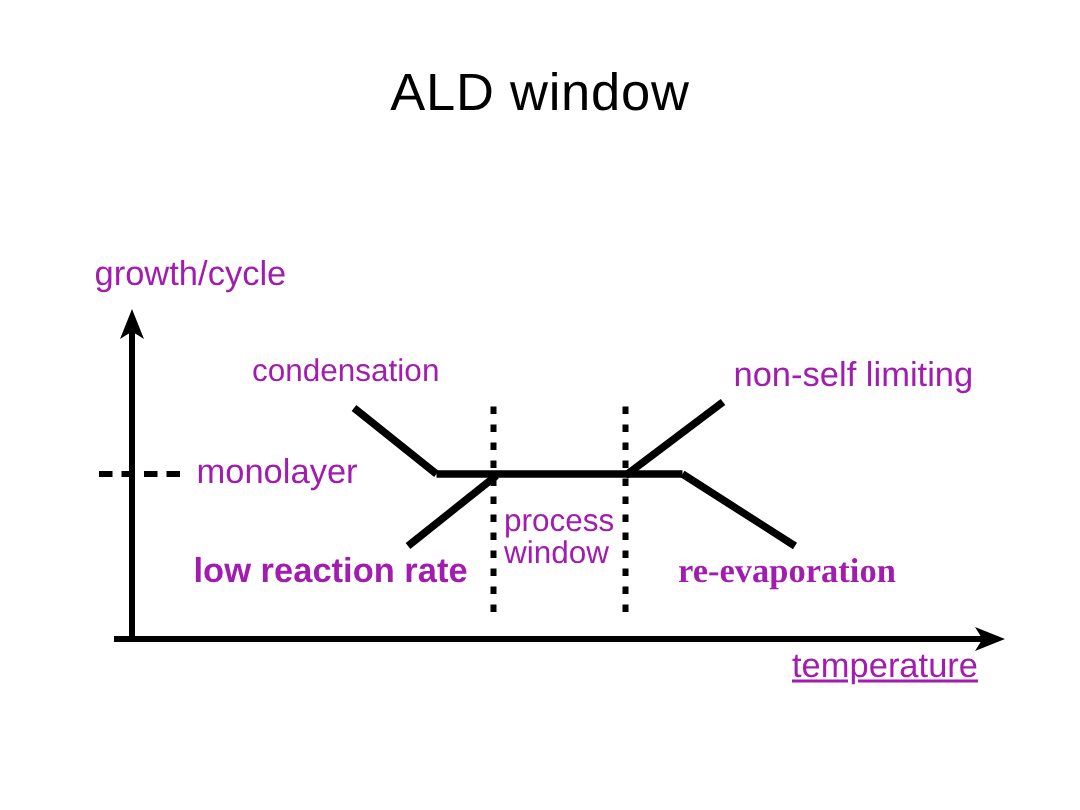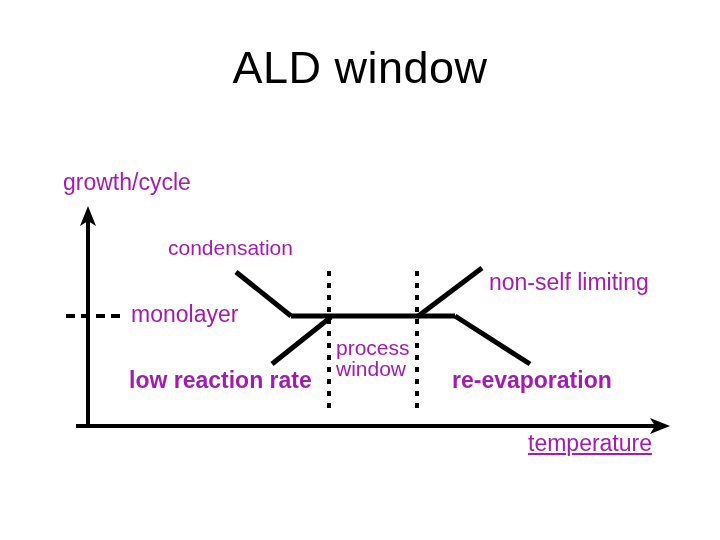--- a/index.html
+++ b/index.html
@@ -22,21 +22,21 @@
     width: 720px;
     height: 540px;
     background: #ffffff;
   }
   #title {
     position: absolute;
     left: 0;
     top: 42px;
     width: 720px;
     text-align: center;
-    font-size: 45px;
+    font-size: 35px;
     font-weight: 400;
     letter-spacing: 0.5px;
     color: #000000;
     white-space: nowrap;
   }
   #figure {
     position: absolute;
     left: 0;
     top: 0;
     width: 720px;
@@ -62,39 +62,39 @@
   }
   .lbl-condensation {
     left: 168px;
     top: 237px;
     font-size: 21px;
   }
   .lbl-nonself {
     left: 489px;
     top: 238px;
     font-size: 23px;
-    margin-top: 33px;
   }
   .lbl-monolayer {
     left: 131px;
     top: 303px;
     font-size: 23px;
   }
   .lbl-lowrate {
     left: 129px;
     top: 369px;
     font-size: 23px;
     font-weight: 700;
     text-align: right;
   }
   .lbl-reevap {
     left: 452px;
     top: 369px;
     font-size: 23px;
     font-weight: 700;
+    font-family: Liberation Serif, serif;
   }
   .lbl-process {
     left: 336px;
     top: 337px;
     font-size: 21px;
   }
   .lbl-process span {
     display: block;
   }
 </style>

